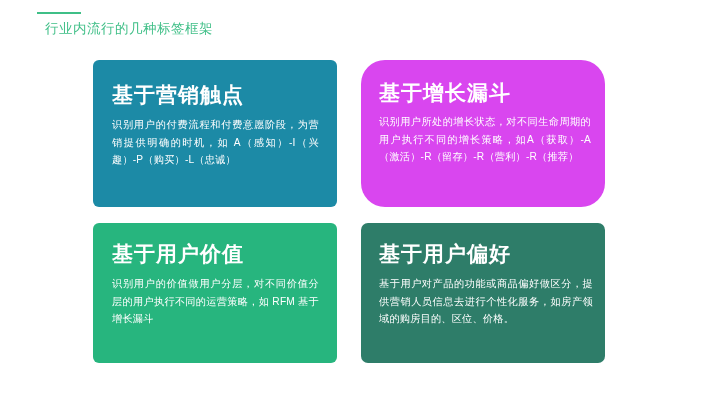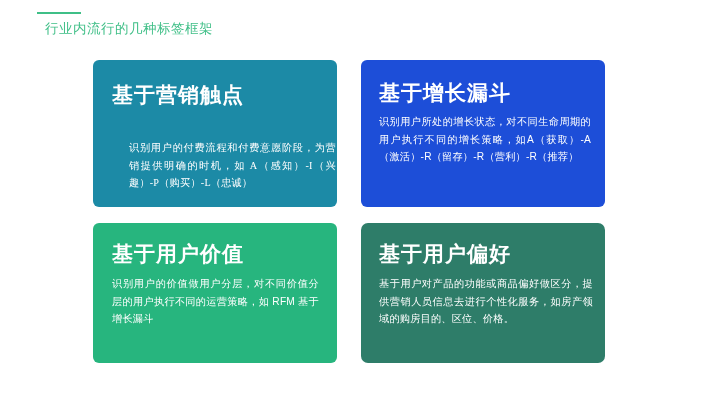--- a/index.html
+++ b/index.html
@@ -76,21 +76,21 @@
     position: absolute;
     font-weight: 400;
     letter-spacing: 0.2px;
     text-align: justify;
   }
 
   
   #card-marketing-touchpoint { background: #1C8AA6; }
   #card-marketing-touchpoint .card-heading { left: 19px; top: 22px; }
   #card-marketing-touchpoint .card-body {
-    left: 36px; top: 56px; width: 207px; margin-top: 23px;
+    left: 19px; top: 56px; width: 207px;
   }
 
   
   #card-growth-funnel { background: #09A6F5; }
   #card-growth-funnel .card-heading { left: 18px; top: 20px; }
   #card-growth-funnel .card-body {
     left: 18px; top: 53px; width: 212px;
   }
 
   
@@ -110,26 +110,26 @@
 </head>
 <body>
 
 <div id="slide-header">
   <div id="header-rule" style="background: rgb(63, 191, 135);"></div>
   <div id="header-title" style="color: rgb(63, 191, 135); margin-left: 8px;">行业内流行的几种标签框架</div>
 </div>
 
 <div id="card-grid">
 
-  <div class="card" id="card-marketing-touchpoint" style="background: rgb(28, 138, 166); font-family: Liberation Serif, serif;">
+  <div class="card" id="card-marketing-touchpoint" style="background: rgb(28, 138, 166);">
     <div class="card-heading">基于营销触点</div>
     <div class="card-body">识别用户的付费流程和付费意愿阶段，为营销提供明确的时机，如 A（感知）-I（兴趣）-P（购买）-L（忠诚）</div>
   </div>
 
-  <div class="card" id="card-growth-funnel" style="background: #1d4ed8;">
+  <div class="card" id="card-growth-funnel" style="background: #d946ef; border-radius: 24px;">
     <div class="card-heading">基于增长漏斗</div>
     <div class="card-body">识别用户所处的增长状态，对不同生命周期的用户执行不同的增长策略，如A（获取）-A（激活）-R（留存）-R（营利）-R（推荐）</div>
   </div>
 
   <div class="card" id="card-user-value" style="background: rgb(39, 181, 126);">
     <div class="card-heading">基于用户价值</div>
     <div class="card-body">识别用户的价值做用户分层，对不同价值分层的用户执行不同的运营策略，如 RFM 基于增长漏斗</div>
   </div>
 
   <div class="card" id="card-user-preference" style="background: rgb(46, 125, 105);">

